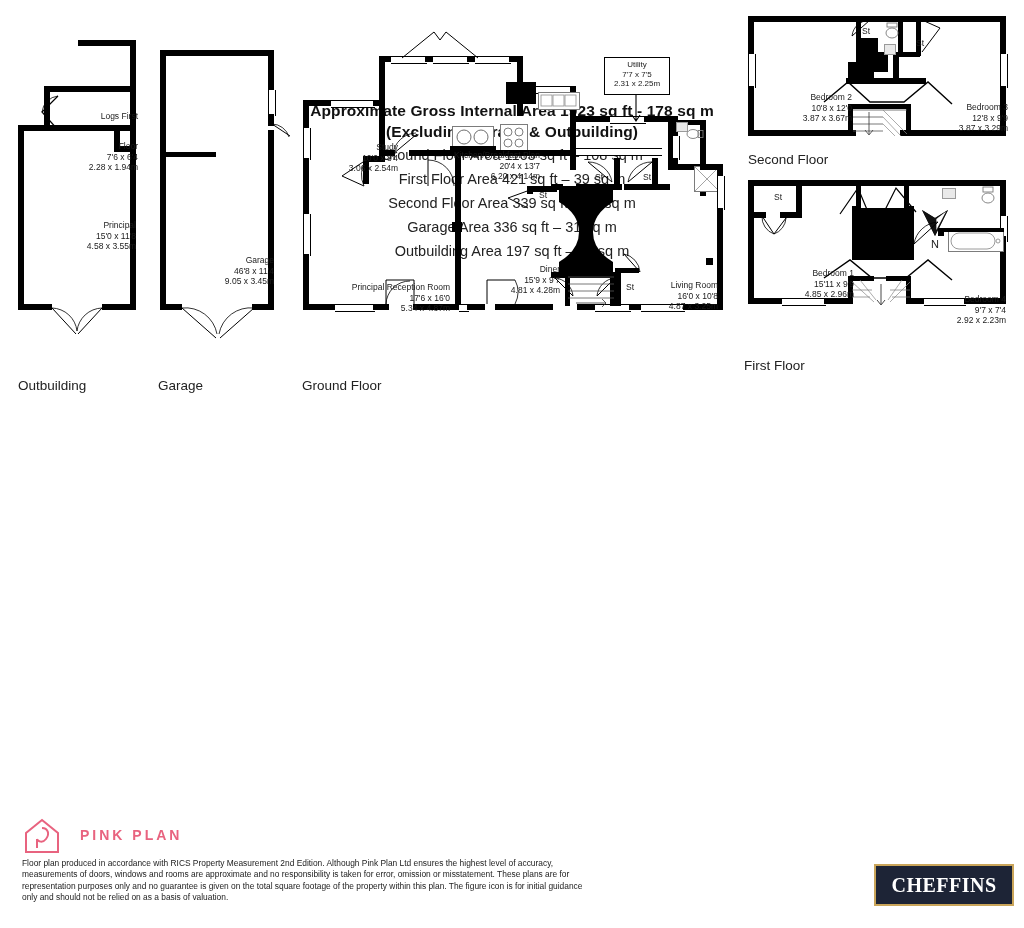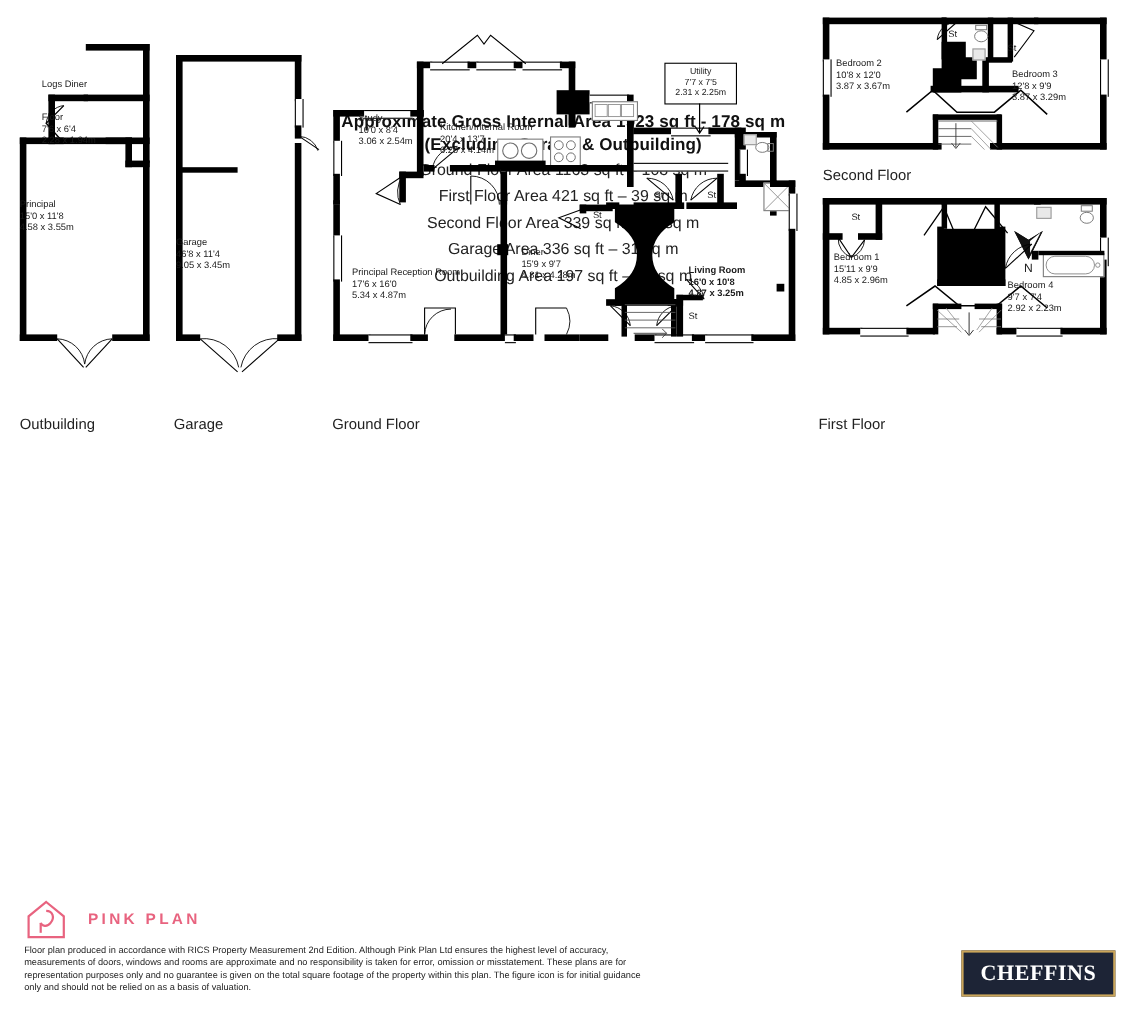--- a/index.html
+++ b/index.html
@@ -19,21 +19,21 @@
   #compass .lab{position:absolute;top:30px;left:0;width:34px;text-align:center;
                 font-size:11px;color:#222;}
 
   
   #plan{left:0;top:270px;width:1024px;height:400px;}
 
   
   .w{position:absolute;background:#000;}
   .win{position:absolute;background:#ffffff;border-top:1px solid #000;border-bottom:1px solid #000;}
   .winv{position:absolute;background:#ffffff;border-left:1px solid #000;border-right:1px solid #000;}
-  .rm{position:absolute;text-align:left;font-size:8.5px;line-height:10.5px;color:#1a1a1a;white-space:nowrap;}
+  .rm{position:absolute;text-align:right;font-size:8.5px;line-height:10.5px;color:#1a1a1a;white-space:nowrap;margin-top:40px;}
   .st{position:absolute;font-size:8.5px;color:#1a1a1a;text-align:center;}
   .flab{position:absolute;font-size:13.5px;color:#222;}
   .blk{position:absolute;background:#000;}
 
   
   #utilbox{position:absolute;left:604px;top:57px;width:66px;height:38px;
            border:1px solid #000;background:#fff;text-align:center;
            font-size:8px;line-height:9.6px;padding-top:2px;box-sizing:border-box;}
 
   
@@ -102,21 +102,21 @@
     <div class="w" style="left:102px;top:304px;width:34px;height:6px;"></div>
 
     <svg class="abs" style="left:44px;top:308px;" width="66" height="34">
       <path d="M8 0 L32 26" fill="none" stroke="#000" stroke-width="1"></path>
       <path d="M58 0 L34 26" fill="none" stroke="#000" stroke-width="1"></path>
       <path d="M8 0 A26 26 0 0 1 33 23" fill="none" stroke="#000" stroke-width="0.8"></path>
       <path d="M58 0 A26 26 0 0 0 33 23" fill="none" stroke="#000" stroke-width="0.8"></path>
     </svg>
 
     <div class="rm" style="left:38px;top:71px;width:100px;">
-      <span>Logs Diner</span>
+      <span>Logs First</span>
     </div>
     <div class="rm" style="left:38px;top:101px;width:100px;">
       <span>Floor</span><br>
       <span>7'6 x 6'4</span><br>
       <span>2.28 x 1.94m</span>
     </div>
     <div class="rm" style="left:18px;top:180px;width:118px;">
       <span>Principal</span><br>
       <span>15'0 x 11'8</span><br>
       <span>4.58 x 3.55m</span>
@@ -354,35 +354,35 @@
     <svg class="abs" style="left:630px;top:94px;" width="12" height="32">
       <path d="M6 0 V26 M2 21 L6 27 L10 21" stroke="#000" stroke-width="1.1" fill="none"></path>
     </svg>
 
     <div class="rm" style="left:326px;top:102px;width:72px;">
       <span>Study</span><br>
       <span>10'0 x 8'4</span><br>
       <span>3.06 x 2.54m</span>
     </div>
     <div class="rm" style="left:400px;top:110px;width:140px;">
-      <span>Kitchen/Internal Room</span><br>
+      <span>Kitchen/Breakfast Plan</span><br>
       <span>20'4 x 13'7</span><br>
       <span>6.20 x 4.14m</span>
     </div>
     <div class="rm" style="left:320px;top:242px;width:130px;">
       <span>Principal Reception Room</span><br>
       <span>17'6 x 16'0</span><br>
       <span>5.34 x 4.87m</span>
     </div>
     <div class="rm" style="left:474px;top:224px;width:86px;">
       <span>Diner</span><br>
       <span>15'9 x 9'7</span><br>
       <span>4.81 x 4.28m</span>
     </div>
-    <div class="rm" style="left:626px;top:240px;width:92px;font-weight:bold;">
+    <div class="rm" style="left:626px;top:240px;width:92px;">
       <span>Living Room</span><br>
       <span>16'0 x 10'8</span><br>
       <span>4.87 x 3.25m</span>
     </div>
     <div class="blk" style="left:706px;top:258px;width:7px;height:7px;"></div>
   </div>
 
   <div>
     <div class="w" style="left:748px;top:16px;width:6px;height:40px;"></div>
     <div class="winv" style="left:748px;top:54px;width:6px;height:34px;"></div>
@@ -527,21 +527,21 @@
       <span>Bedroom 4</span><br>
       <span>9'7 x 7'4</span><br>
       <span>2.92 x 2.23m</span>
     </div>
   </div>
 
   <div class="flab" style="left:18px;top:378px;">Outbuilding</div>
   <div class="flab" style="left:158px;top:378px;">Garage</div>
   <div class="flab" style="left:302px;top:378px;">Ground Floor</div>
   <div class="flab" style="left:748px;top:152px;">Second Floor</div>
-  <div class="flab" style="left:744px;top:378px;">First Floor</div>
+  <div class="flab" style="left:744px;top:358px;">First Floor</div>
 </div>
 
 <div class="abs" id="brand">
   <svg width="40" height="36" viewBox="0 0 40 36">
     <path d="M20 2 L36 15 V34 H4 V15 Z" fill="none" stroke="#e8637f" stroke-width="2"></path>
     <path d="M20 10 C26 10 28 16 24 21 C21 25 16 24 15 21" fill="none" stroke="#e8637f" stroke-width="2"></path>
     <path d="M15 21 L15 30" fill="none" stroke="#e8637f" stroke-width="2"></path>
   </svg>
   <div id="brandtxt">PINK PLAN</div>
 </div>

